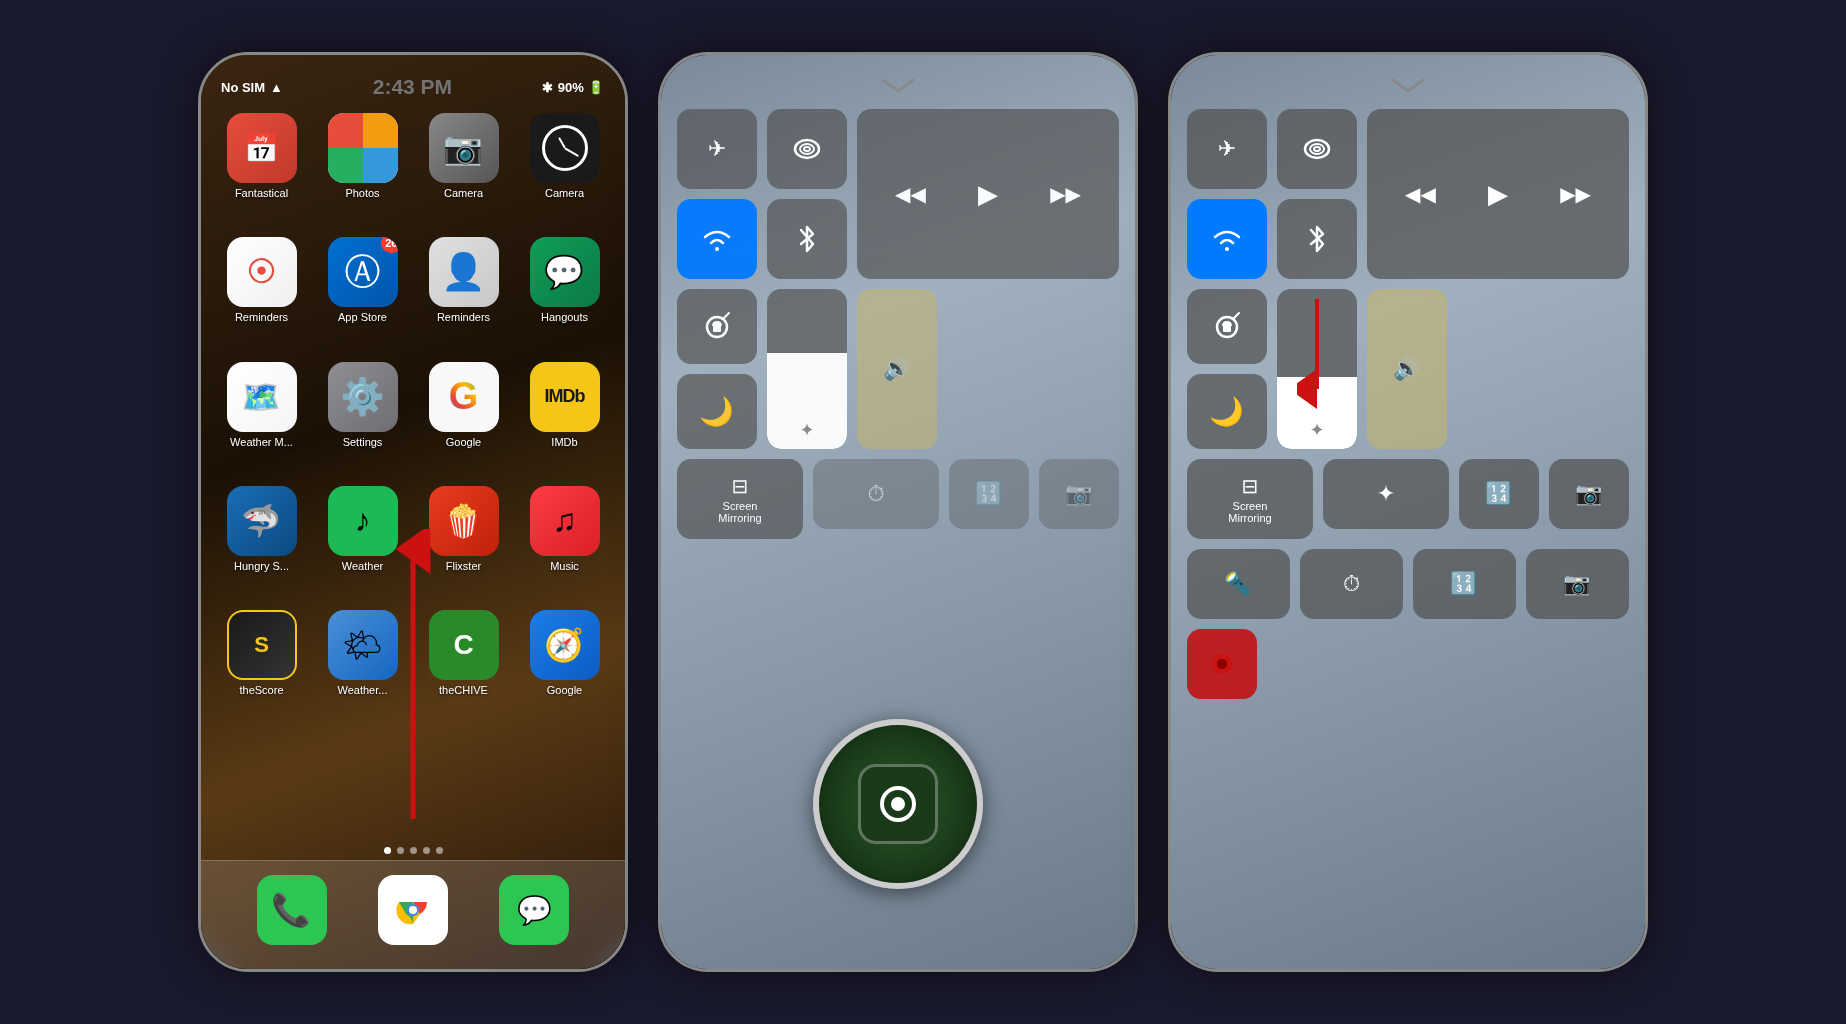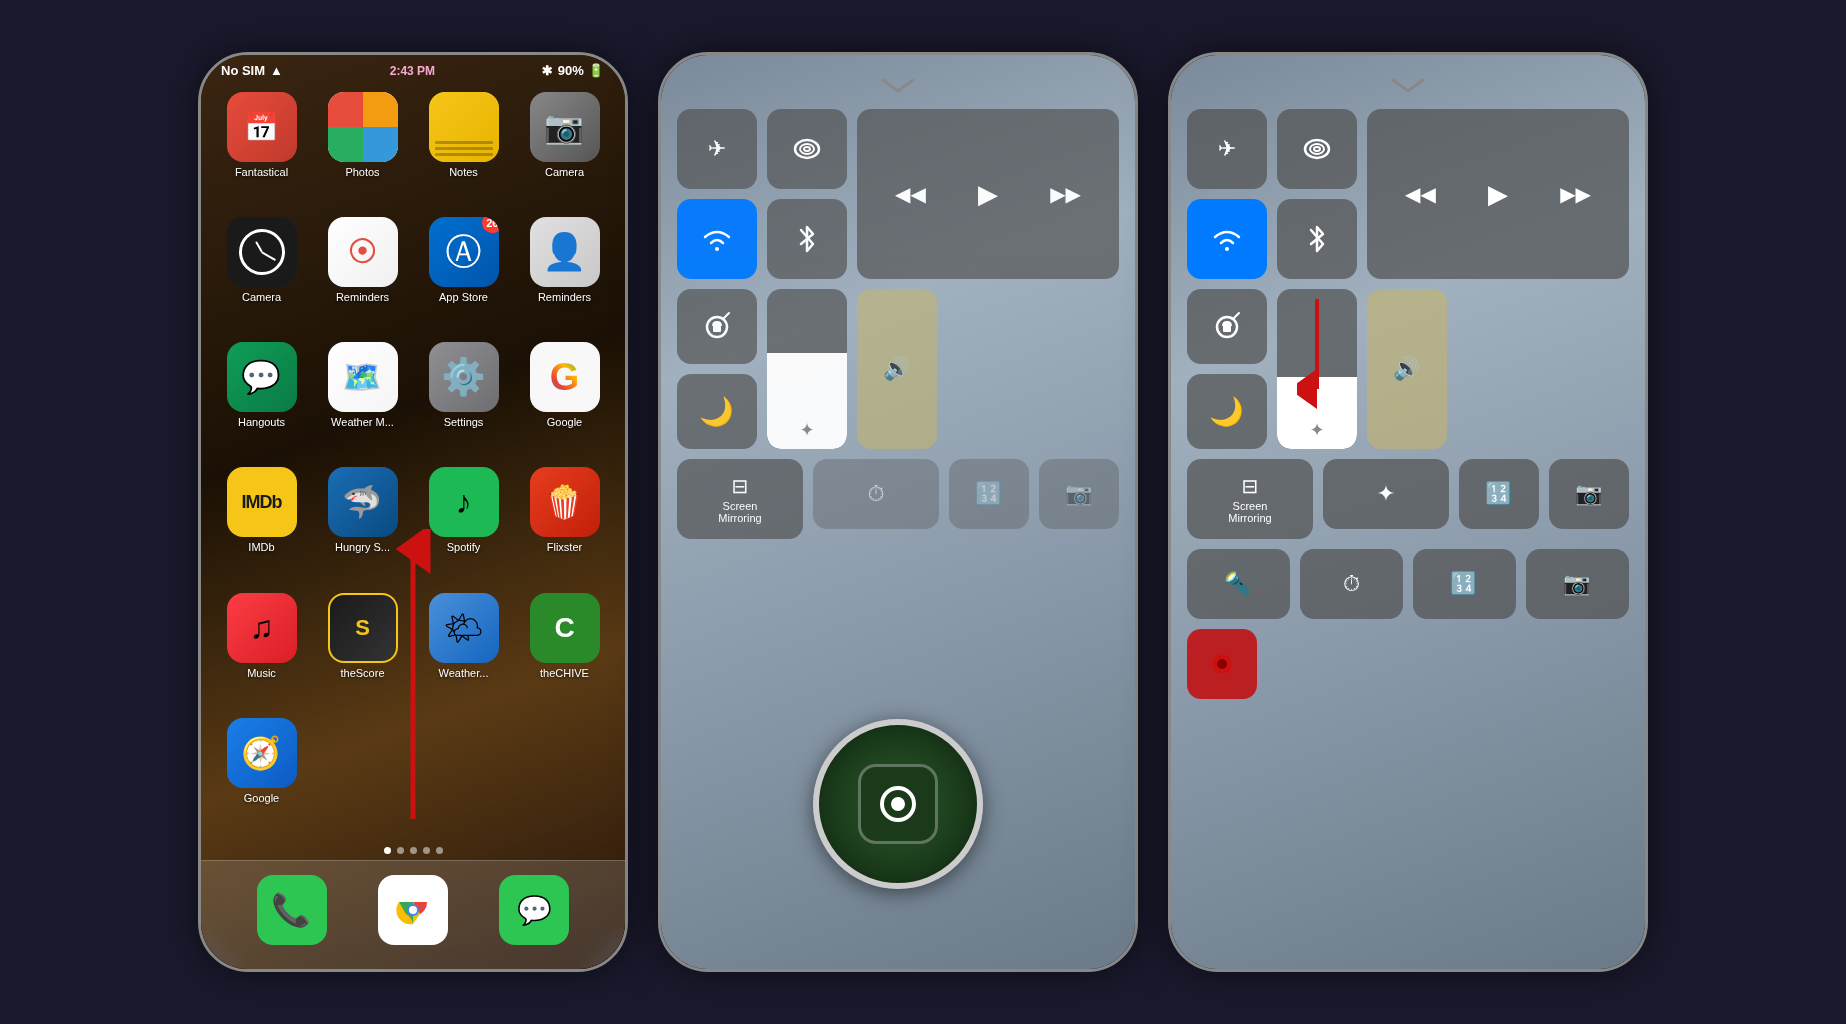--- a/index.html
+++ b/index.html
@@ -46,21 +46,21 @@
       height: 100%;
       display: flex;
       flex-direction: column;
     }
 
     
     .status-bar {
       display: flex;
       justify-content: space-between;
       align-items: center;
-      padding: 8px 20px 4px;
+      padding: 20px 20px 4px;
       color: white;
       font-size: 13px;
       font-weight: 600;
     }
     .status-left { display: flex; align-items: center; gap: 5px; }
     .status-right { display: flex; align-items: center; gap: 5px; }
 
     
     .app-grid {
       display: grid;
@@ -445,21 +445,21 @@
 
 <div class="phone-frame">
   <div class="phone-bg"></div>
   <div class="phone-content">
 
     <div class="status-bar">
       <div class="status-left">
         <span>No SIM</span>
         <span>▲</span>
       </div>
-      <div style="font-size:12px;font-weight:600;color:#f9a8d4;">2:43 PM</div>
+      <div style="font-size:21px;font-weight:600;color:#737373;">2:43 PM</div>
       <div class="status-right">
         <span>✱</span>
         <span>90%</span>
         <span>🔋</span>
       </div>
     </div>
 
     <div class="app-grid">
 
       <div class="app-icon">
@@ -473,30 +473,20 @@
           <div class="photos-grid">
             <div class="photos-q1"></div>
               <div class="photos-q2"></div>
             <div class="photos-q3"></div>
               <div class="photos-q4"></div>
           </div>
         </div>
         <span class="app-label">Photos</span>
       </div>
       <div class="app-icon">
-        <div class="app-icon-img app-notes" style="padding:0;">
-          <div class="notes-inner">
-            <div class="notes-line"></div>
-            <div class="notes-line"></div>
-            <div class="notes-line"></div>
-          </div>
-        </div>
-        <span class="app-label">Notes</span>
-      </div>
-      <div class="app-icon">
         <div class="app-icon-img app-camera">
           <span style="font-size:32px;">📷</span>
         </div>
         <span class="app-label">Camera</span>
       </div>
 
       <div class="app-icon">
         <div class="app-icon-img app-clock">
           <div class="clock-face">
             <div class="clock-circle">
@@ -561,21 +551,21 @@
       <div class="app-icon">
         <div class="app-icon-img app-hungryshark">
           <span style="font-size:32px;">🦈</span>
         </div>
         <span class="app-label">Hungry S...</span>
       </div>
       <div class="app-icon">
         <div class="app-icon-img app-spotify">
           <span style="font-size:32px;">♪</span>
         </div>
-        <span class="app-label">Spotify</span>
+        <span class="app-label">Weather</span>
       </div>
 
       <div class="app-icon">
         <div class="app-icon-img app-flixster">
           <span style="font-size:32px;">🍿</span>
         </div>
         <span class="app-label">Flixster</span>
       </div>
       <div class="app-icon">
         <div class="app-icon-img app-music">

